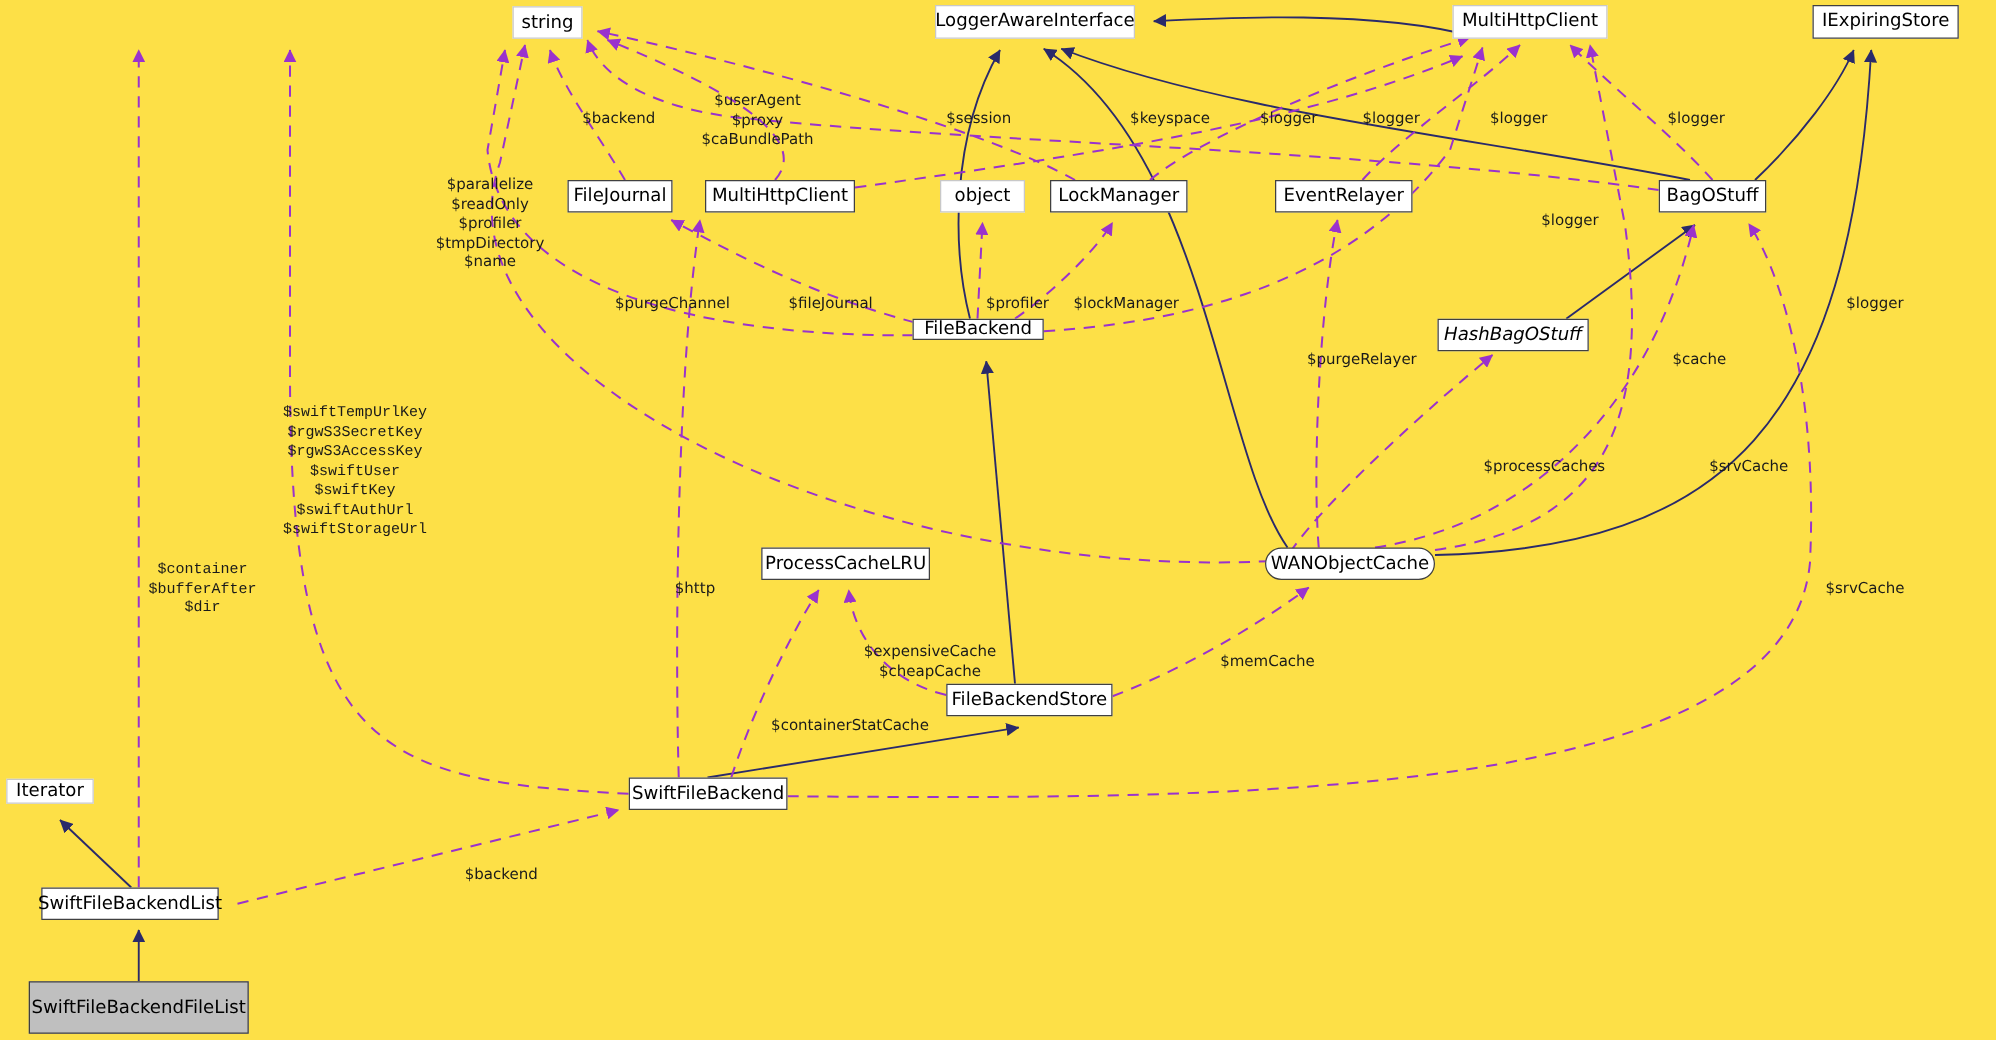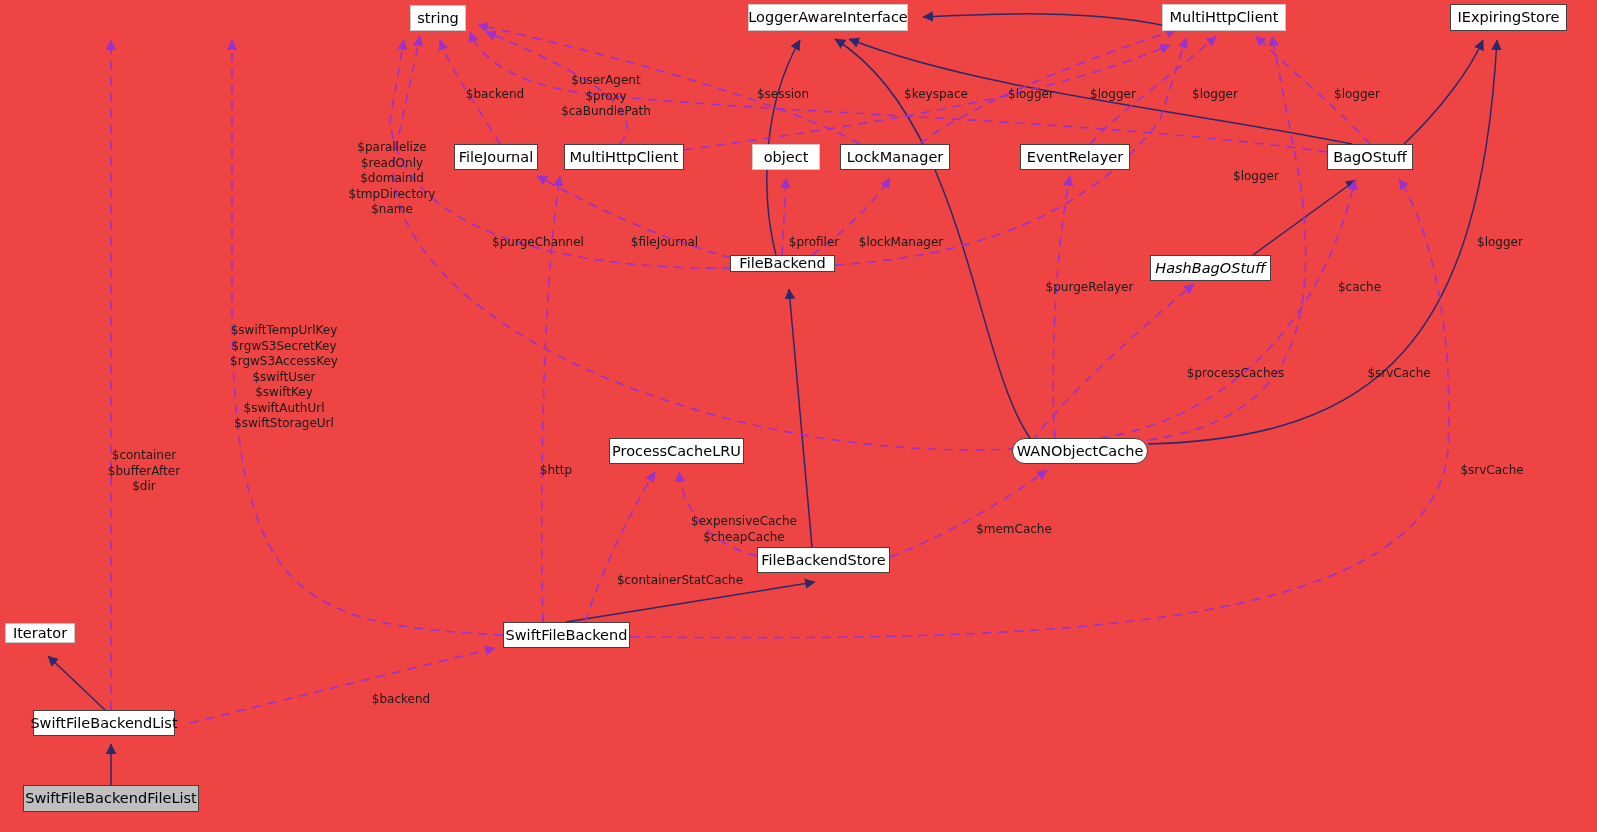--- a/index.html
+++ b/index.html
@@ -1,17 +1,17 @@
 <!DOCTYPE html>
 <html><head>
 <meta charset="utf-8">
 <style>
   html,body{margin:0;padding:0;background:#ffffff;}
   body{font-family:"DejaVu Sans","Liberation Sans",sans-serif;}
-  #diagram-root{position:relative;width:1597px;height:832px;background:#ef4444;overflow:hidden;}
+  #diagram-root{position:relative;width:1597px;height:832px;background:#fde047;overflow:hidden;}
   svg#edges{position:absolute;left:0;top:0;width:1597px;height:832px;}
   .node{position:absolute;box-sizing:border-box;display:flex;align-items:center;justify-content:center;
         background:#ffffff;color:#000000;font-size:14.5px;line-height:1;white-space:nowrap;}
   .node.klass{border:1.6px solid #404040;}
   .node.ext{border:1.2px solid #c8c8c8;}
   .node.current{border:1.6px solid #404040;background:#bfbfbf;}
   .edge-label{position:absolute;color:#1a1a1a;font-size:12px;line-height:15.5px;white-space:pre;text-align:center;margin-top:20px;}
 </style>
 </head>
 <body>
@@ -85,56 +85,56 @@
       <div class="node klass" style="left: 1020px; top: 144px; width: 110px; height: 26px;">EventRelayer</div>
       <div class="node klass" style="left: 1327px; top: 144px; width: 86px; height: 26px;">BagOStuff</div>
       <div class="node klass" style="left: 730px; top: 255px; width: 105px; height: 17px;">FileBackend</div>
       <div class="node klass" style="left: 1150px; top: 255px; width: 121px; height: 26px; font-style: italic;">HashBagOStuff</div>
       <div class="node klass" style="left: 609px; top: 438px; width: 135px; height: 26px;">ProcessCacheLRU</div>
       <div class="node klass" style="left: 1012px; top: 438px; width: 136px; height: 26px; border-radius: 13px;">WANObjectCache</div>
       <div class="node klass" style="left: 757px; top: 547px; width: 133px; height: 26px;">FileBackendStore</div>
       <div class="node klass" style="left: 503px; top: 622px; width: 127px; height: 26px;">SwiftFileBackend</div>
       <div class="node ext" style="left: 5px; top: 623px; width: 70px; height: 20px;">Iterator</div>
       <div class="node klass" style="left: 33px; top: 710px; width: 142px; height: 26px;">SwiftFileBackendList</div>
-      <div class="node current" style="left: 23px; top: 785px; width: 176px; height: 27px;">SwiftFileBackendFileList</div>
+      <div class="node current" style="left: 23px; top: 785px; width: 176px; height: 42px;">SwiftFileBackendFileList</div>
     </div>
   <div id="labels-layer">
       <div class="edge-label" style="left: 461px; top: 67px; width: 68px;">$backend</div>
       <div class="edge-label" style="left: 558px; top: 53px; width: 96px;">$userAgent
 $proxy
 $caBundlePath</div>
       <div class="edge-label" style="left: 752px; top: 67px; width: 62px;">$session</div>
       <div class="edge-label" style="left: 897px; top: 67px; width: 78px;">$keyspace</div>
       <div class="edge-label" style="left: 1004px; top: 67px; width: 54px;">$logger</div>
       <div class="edge-label" style="left: 1086px; top: 67px; width: 54px;">$logger</div>
       <div class="edge-label" style="left: 1188px; top: 67px; width: 54px;">$logger</div>
       <div class="edge-label" style="left: 1330px; top: 67px; width: 54px;">$logger</div>
       <div class="edge-label" style="left: 343px; top: 120px; width: 98px;">$parallelize
 $readOnly
-$domainId
+$profiler
 $tmpDirectory
 $name</div>
       <div class="edge-label" style="left: 1229px; top: 149px; width: 54px;">$logger</div>
       <div class="edge-label" style="left: 486px; top: 215px; width: 104px;">$purgeChannel</div>
       <div class="edge-label" style="left: 625px; top: 215px; width: 79px;">$fileJournal</div>
       <div class="edge-label" style="left: 784px; top: 215px; width: 60px;">$profiler</div>
       <div class="edge-label" style="left: 853px; top: 215px; width: 96px;">$lockManager</div>
       <div class="edge-label" style="left: 1473px; top: 215px; width: 54px;">$logger</div>
       <div class="edge-label" style="left: 1040px; top: 260px; width: 99px;">$purgeRelayer</div>
       <div class="edge-label" style="left: 1334px; top: 260px; width: 51px;">$cache</div>
-      <div class="edge-label" style="left: 224px; top: 303px; width: 120px;">$swiftTempUrlKey
+      <div class="edge-label" style="left: 224px; top: 303px; width: 120px; font-family: Liberation Mono, monospace;">$swiftTempUrlKey
 $rgwS3SecretKey
 $rgwS3AccessKey
 $swiftUser
 $swiftKey
 $swiftAuthUrl
 $swiftStorageUrl</div>
       <div class="edge-label" style="left: 1182px; top: 346px; width: 107px;">$processCaches</div>
       <div class="edge-label" style="left: 1362px; top: 346px; width: 74px;">$srvCache</div>
-      <div class="edge-label" style="left: 100px; top: 428px; width: 88px;">$container
+      <div class="edge-label" style="left: 118px; top: 428px; width: 88px; font-family: Liberation Mono, monospace;">$container
 $bufferAfter
 $dir</div>
       <div class="edge-label" style="left: 536px; top: 443px; width: 40px;">$http</div>
       <div class="edge-label" style="left: 1455px; top: 443px; width: 74px;">$srvCache</div>
       <div class="edge-label" style="left: 687px; top: 494px; width: 114px;">$expensiveCache
 $cheapCache</div>
       <div class="edge-label" style="left: 972px; top: 502px; width: 84px;">$memCache</div>
       <div class="edge-label" style="left: 608px; top: 553px; width: 144px;">$containerStatCache</div>
       <div class="edge-label" style="left: 367px; top: 672px; width: 68px;">$backend</div>
     </div>

